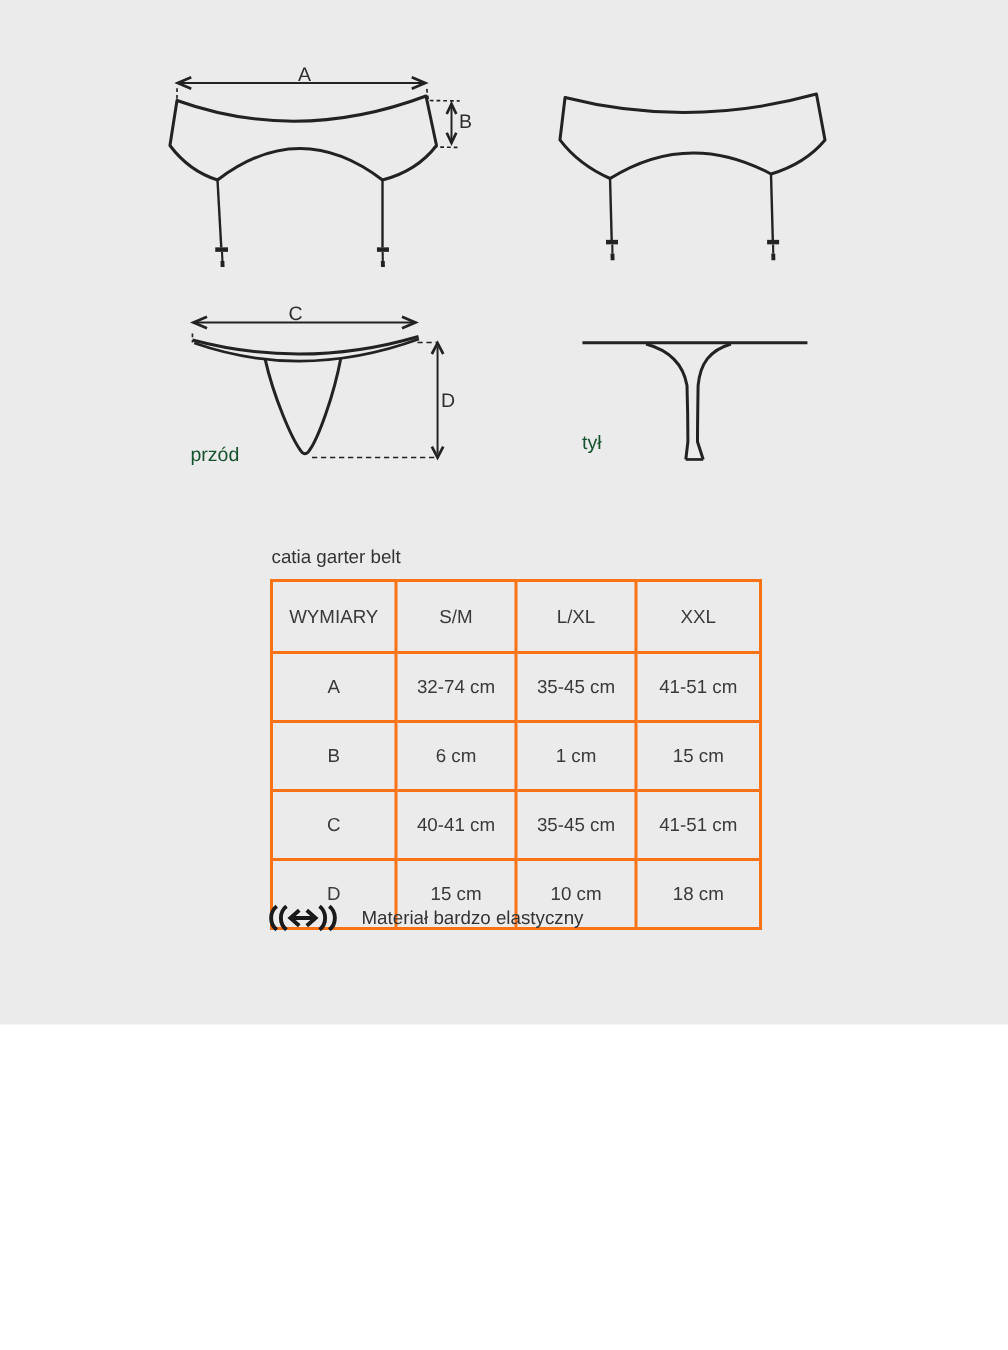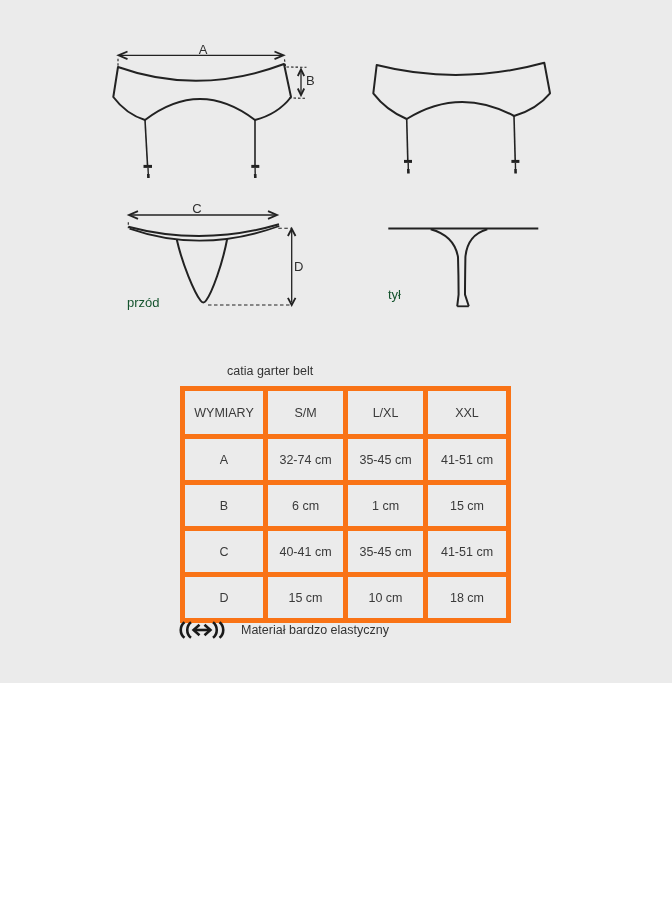--- a/index.html
+++ b/index.html
@@ -14,34 +14,34 @@
   svg.diagram { position:absolute; overflow:visible; }
   .dlabel {
     position:absolute; font-size:13px; color:#2e2e2e; line-height:14px;
   }
   .dlabel.centered { text-align:center; }
   .caption {
     position:absolute; font-size:13px; color:#14532d; line-height:14px;
   }
   .table-title {
     position:absolute; left:181px; top:364px;
-    font-size:12.5px; color:#333333;margin-left:46px;
+    font-size:12.5px; color:#333333;
   }
   table.size-table {
     position:absolute; left:180px; top:386px;
     border-collapse:collapse; table-layout:fixed;
   }
   table.size-table th, table.size-table td {
-    border:5px solid #f97316; text-align:center; vertical-align:middle;
+    border:2px solid #f97316; text-align:center; vertical-align:middle;
     font-size:12.5px; font-weight:400; color:#3a3a3a; padding:0;
   }
   table.size-table thead tr { height:48px; }
   table.size-table tbody tr { height:46px; }
   .footer-row {
-    position:absolute; left:176px; top:621px;
+    position:absolute; left:176px; top:603px;
     display:flex; align-items:center; gap:13px;
   }
   .footer-note { font-size:12.5px; color:#333333; }
 </style>
 </head>
 <body>
 
 <div class="canvas">
   <div class="gray-panel"></div>
 

